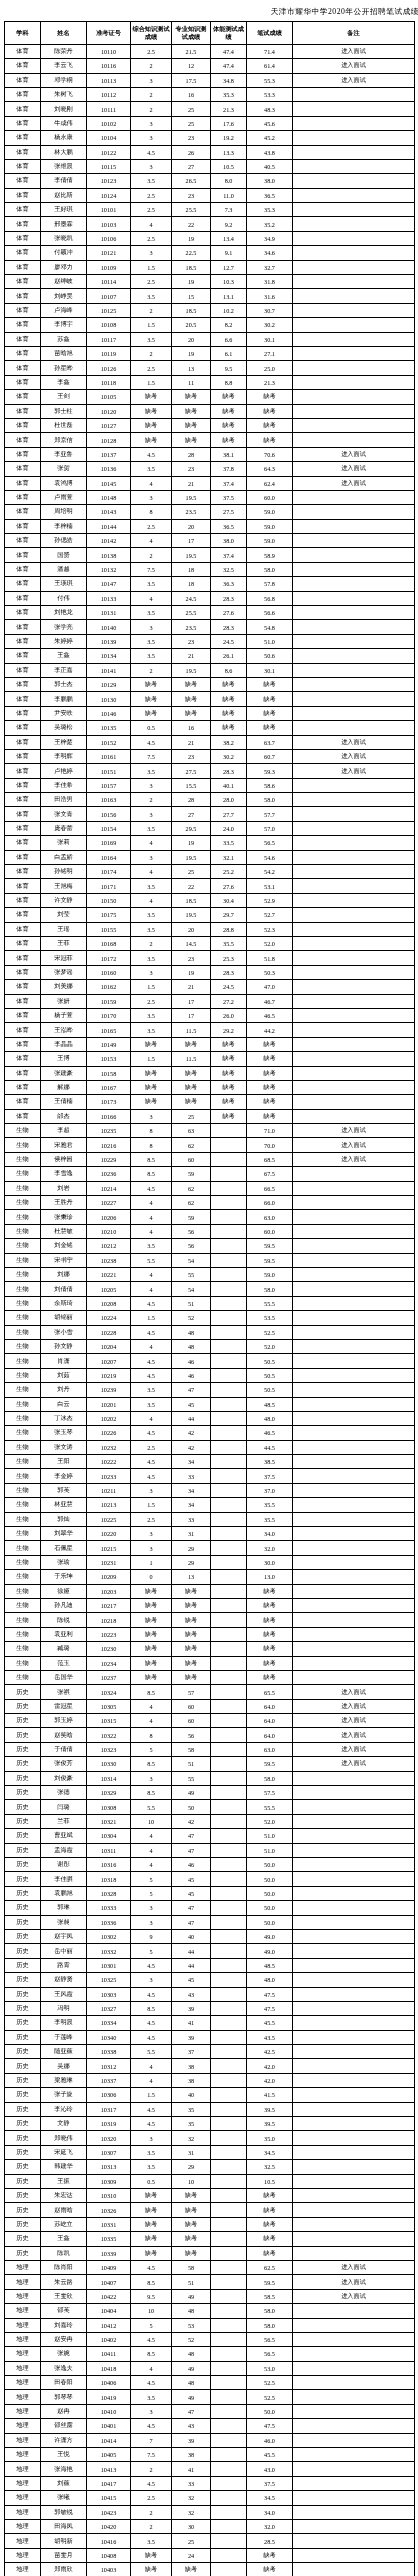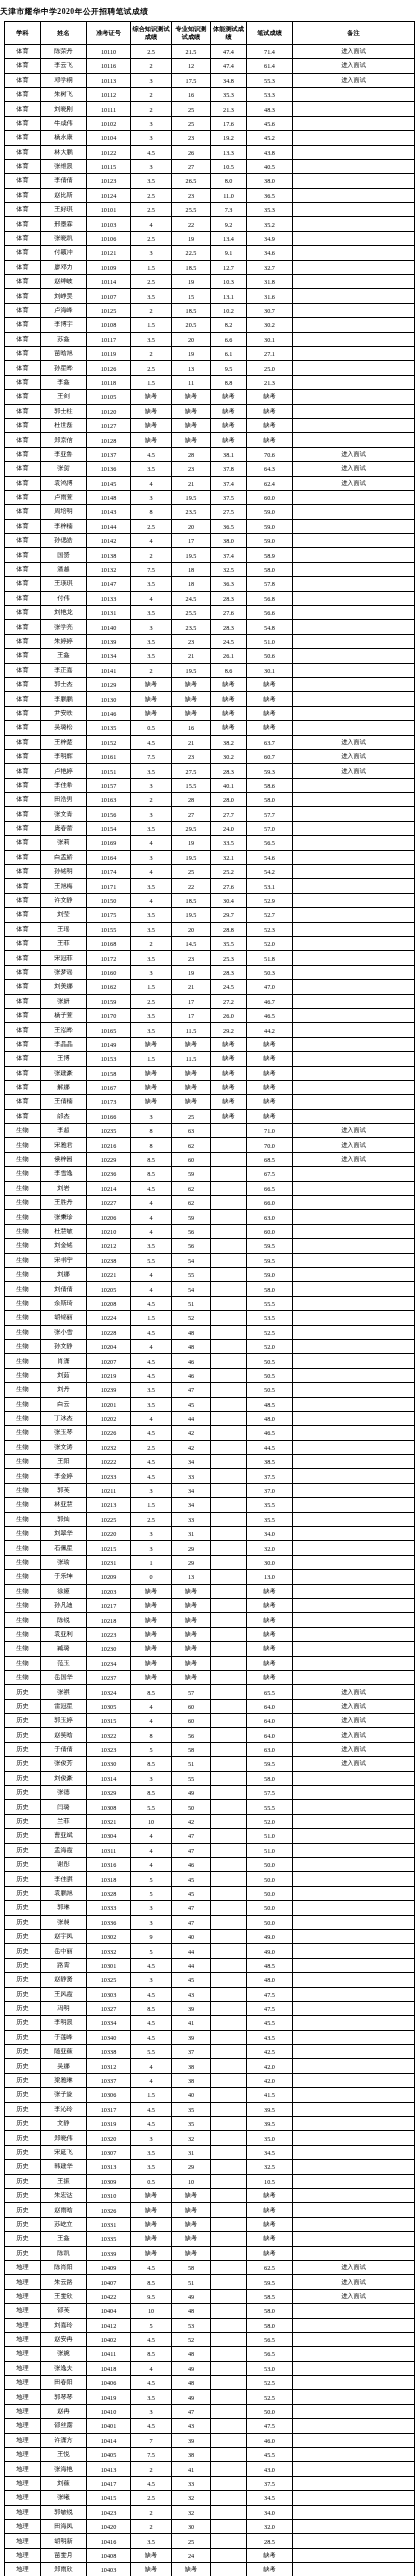--- a/index.html
+++ b/index.html
@@ -1,17 +1,17 @@
 <!DOCTYPE html>
 <html style="font-size:8.2px"><head>
 <meta charset="utf-8">
 <style>
   html,body { margin:0; padding:0; background:#ffffff; }
   body { width:419px; color:#000; font-family:"Liberation Serif", serif; }
-  .title { text-align:left; font-size:7.7px; font-weight:bold; padding:6.7px 0 4.1px 0; letter-spacing:0.5px; }
+  .title { text-align:right; font-size:7.7px; font-weight:normal; padding:6.7px 0 4.1px 0; letter-spacing:0.5px; }
   table.results { border-collapse:collapse; margin:0 auto; width:411px; table-layout:fixed; border:1px solid #000; }
   table.results th, table.results td { border:0.5px solid #000; text-align:center; vertical-align:middle; padding:0 0.5px; }
   table.results th { height:22px; font-size:6.2px; font-weight:bold; line-height:1.25; white-space:normal; }
   table.results td { height:13.4px; font-size:6.2px; white-space:nowrap; overflow:hidden; }
 </style>
 </head>
 <body>
 
 <div class="title">天津市耀华中学2020年公开招聘笔试成绩</div>
 

